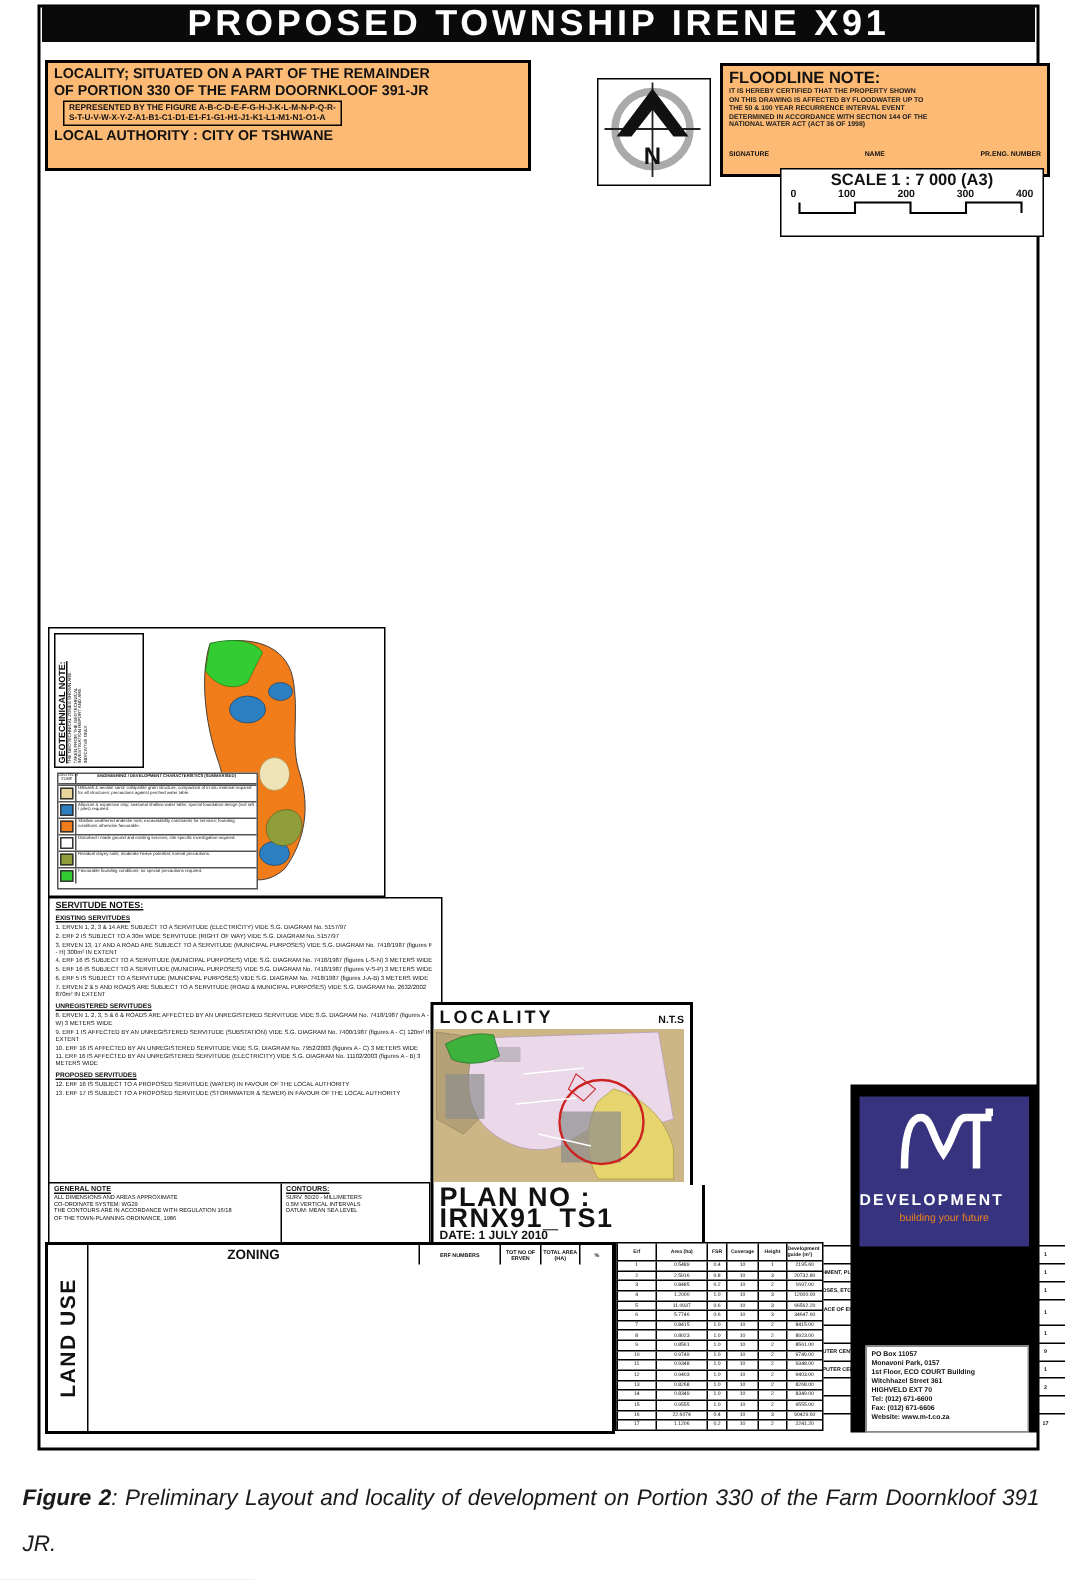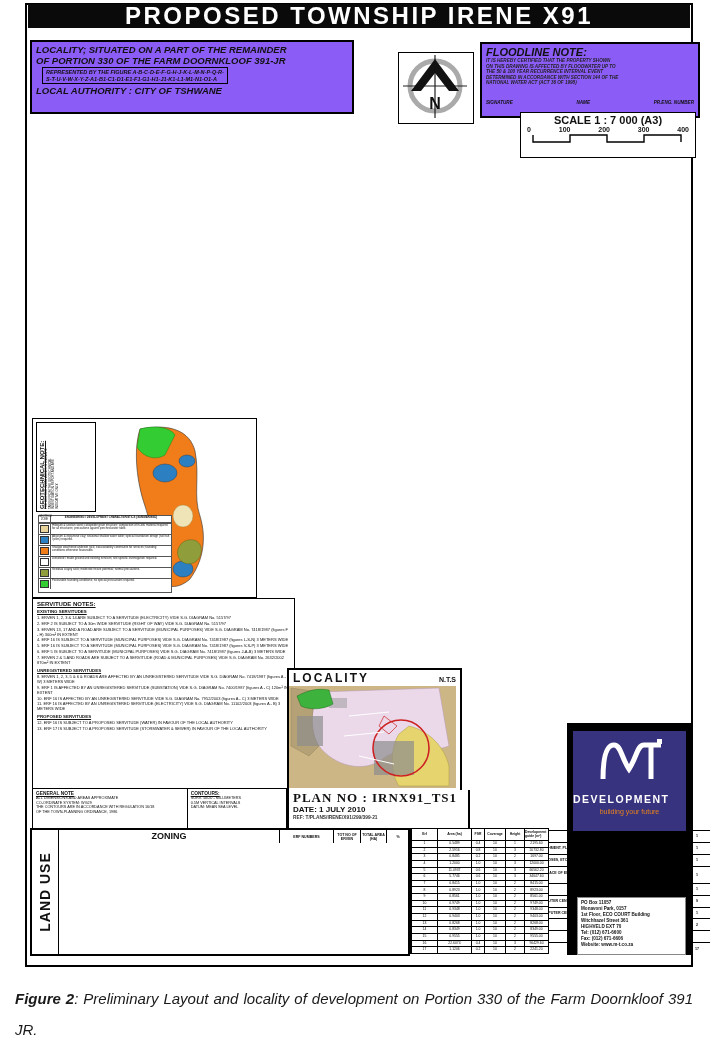--- a/index.html
+++ b/index.html
@@ -3,35 +3,35 @@
 <meta charset="utf-8">
 <style>
   html,body{margin:0;padding:0;background:#e8e8e8;}
   .page{position:relative;width:710px;height:1053px;background:#ffffff;overflow:hidden;
         font-family:"Liberation Sans", sans-serif;color:#111;}
   .abs{position:absolute;}
   .sheet{left:25px;top:3px;width:664px;height:960px;border:2.5px solid #000;background:#fff;}
   svg text{font-family:"Liberation Sans", sans-serif;}
   .titlebar{left:0;top:0;width:100%;height:33px;background:#0a0a0a;display:flex;align-items:center;justify-content:center;}
   .titlebar span{color:#fff;font-weight:bold;font-size:24px;letter-spacing:2.5px;white-space:nowrap;}
-  .box{background:#8b5cf6;border:2px solid #000;font-style:italic;}
+  .box{background:#fdba74;border:2px solid #000;}
   .loc-line{font-weight:bold;font-size:9.5px;line-height:11px;white-space:nowrap;}
   .loc-rep{font-weight:bold;font-size:5.5px;line-height:6.5px;white-space:nowrap;}
   .flood-title{font-weight:bold;font-size:11px;line-height:12px;}
   .flood-body{font-size:4.6px;line-height:5.6px;font-weight:bold;color:#222;}
   .flood-foot{display:flex;justify-content:space-between;font-size:4.6px;font-weight:bold;margin-top:14px;}
   .scale-title{font-weight:bold;font-size:11px;text-align:center;line-height:12px;}
   .scale-ticks{display:flex;justify-content:space-between;font-size:7px;font-weight:bold;padding:0 4px;}
   .notes{font-size:4px;line-height:4.9px;}
   .notes .nt{font-weight:bold;font-size:6px;text-decoration:underline;margin-bottom:2px;}
   .notes .nh{font-weight:bold;font-size:4.4px;margin-top:3px;text-decoration:underline;}
   .notes .ni{margin-top:1px;}
   .gn-title{font-weight:bold;font-size:4.8px;text-decoration:underline;}
   .gn-line{font-size:3.8px;line-height:4.6px;}
-  .planno{font-weight:bold;font-size:13px;line-height:14px;letter-spacing:1px;font-family:Liberation Serif, serif;}
+  .planno{font-weight:bold;font-size:18px;line-height:14px;letter-spacing:1px;}
   .plandate{font-weight:bold;font-size:8px;line-height:10px;}
   .planref{font-size:4.8px;line-height:6px;font-weight:bold;color:#333;}
   .zrow{display:grid;grid-template-columns:36px 184px 54px 27px 26px 23px;border-top:1px solid #000;}
   .zcell{border-left:1px solid #000;font-size:3.6px;font-weight:bold;display:flex;align-items:center;justify-content:center;text-align:center;line-height:4px;overflow:hidden;}
   .zlabel{justify-content:flex-start;text-align:left;padding-left:2px;}
   .swatchwrap{display:flex;align-items:center;justify-content:center;border-left:none;}
   .swatch{width:28px;height:6px;border:0.8px solid #000;}
   .drow{display:grid;grid-template-columns:26px 34px 13px 21px 19px 24px;border-top:0.6px solid #000;}
   .dcell{border-left:0.6px solid #000;font-size:3.4px;display:flex;align-items:center;justify-content:center;overflow:hidden;line-height:3.6px;}
   .geo-legend-row{display:flex;border-top:0.6px solid #555;}

